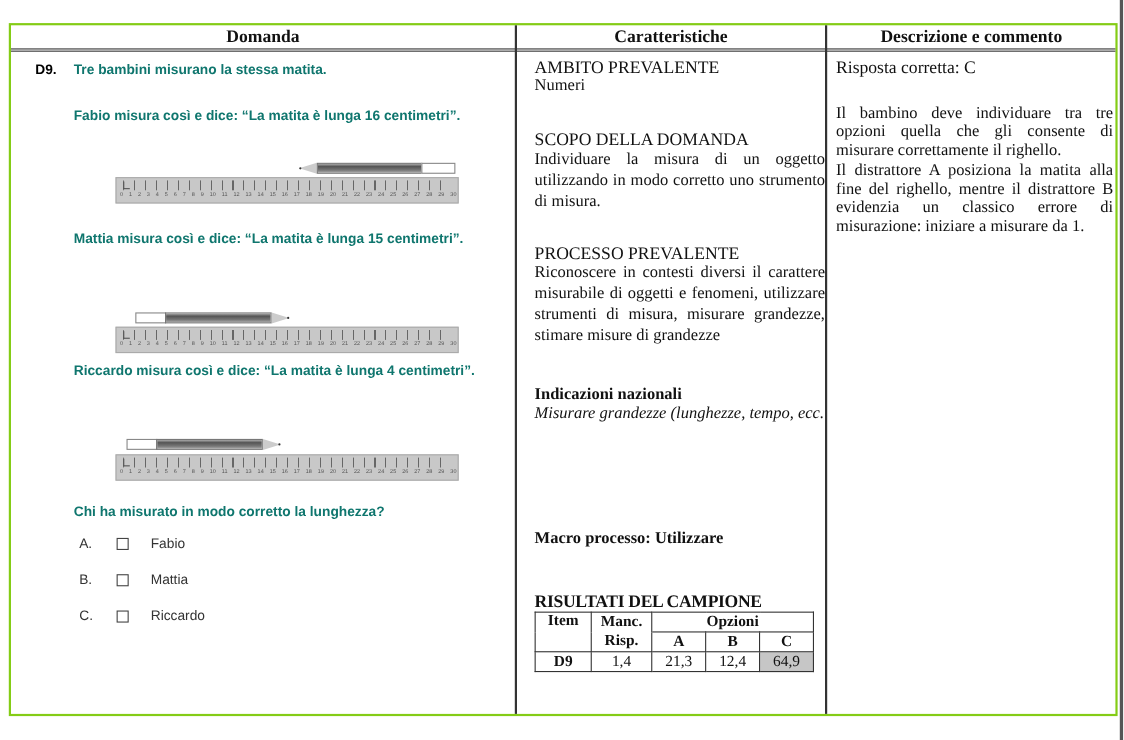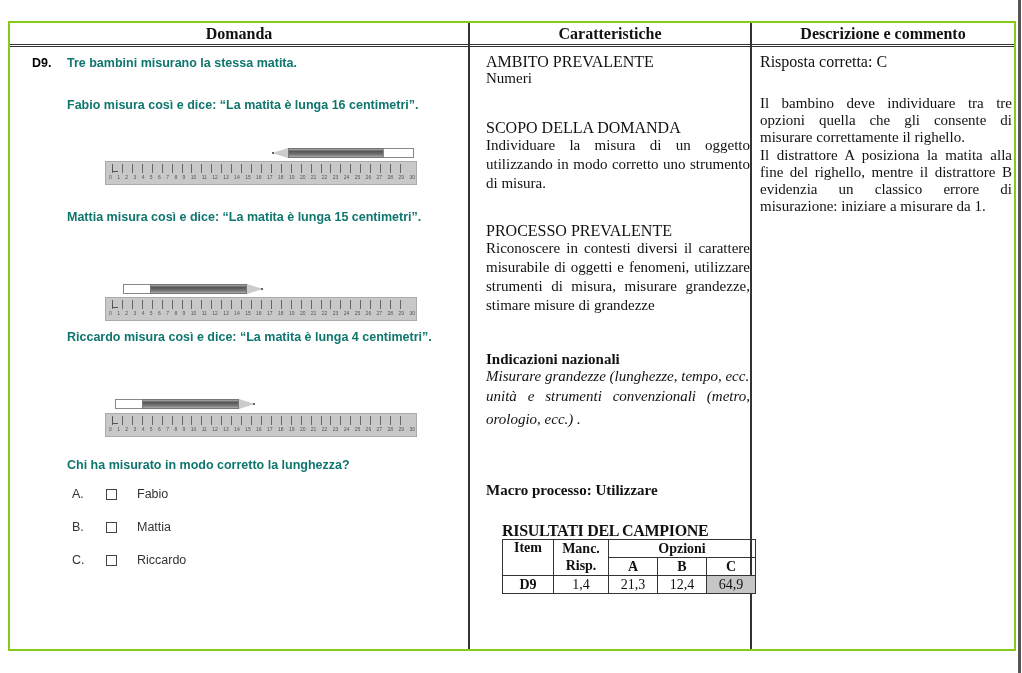--- a/index.html
+++ b/index.html
@@ -225,24 +225,23 @@
       <div style="font-size:16px;">SCOPO DELLA DOMANDA</div>
       <div class="just" style="line-height:19px;">Individuare la misura di un oggetto utilizzando in modo corretto uno strumento di misura.</div>
     </div>
     <div class="block" style="top:173px;">
       <div style="font-size:16px;">PROCESSO PREVALENTE</div>
       <div class="just" style="line-height:19px;">Riconoscere in contesti diversi il carattere misurabile di oggetti e fenomeni, utilizzare strumenti di misura, misurare grandezze, stimare misure di grandezze</div>
     </div>
     <div class="block" style="top:302px;">
       <div style="font-weight:bold;">Indicazioni nazionali</div>
       <div style="font-style:italic;">Misurare grandezze (lunghezze, tempo, ecc.</div>
-      <div style="font-style:italic;line-height:23px;text-align:justify;">unità e strumenti convenzionali (metro, orologio, ecc.) .</div>
     </div>
     <div class="block" style="top:433px;font-weight:bold;">Macro processo: Utilizzare</div>
-    <div class="block" style="top:473px;margin-left:16px;">
+    <div class="block" style="top:490px;">
       <div style="font-size:16px;font-weight:bold;letter-spacing:-0.3px;">RISULTATI DEL CAMPIONE</div>
       <table class="res">
         <tbody>
             <tr>
           <td rowspan="2" style="width:46px;vertical-align:top;">Item</td>
           <td style="width:50px;border-bottom:none;">Manc.</td>
           <td colspan="3">Opzioni</td>
         </tr>
         <tr>
           <td style="border-top:none;">Risp.</td>

